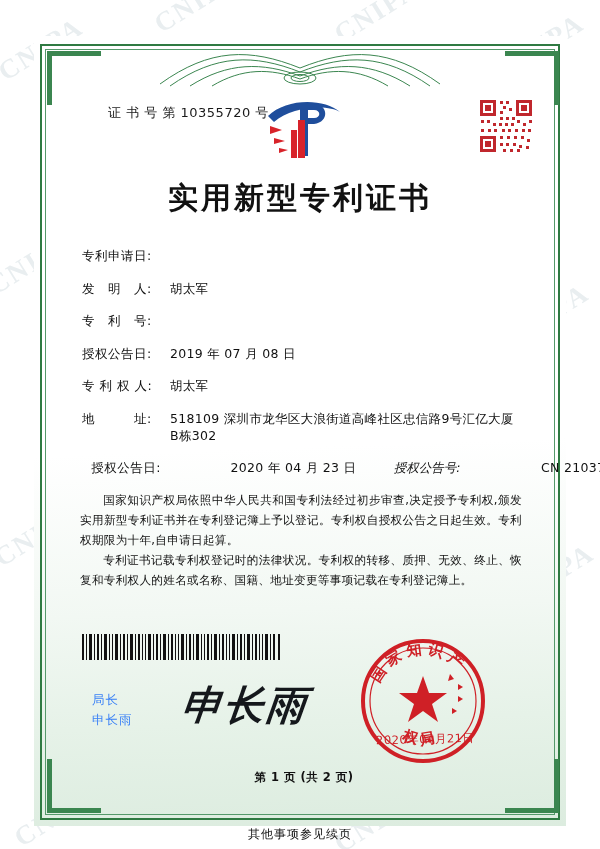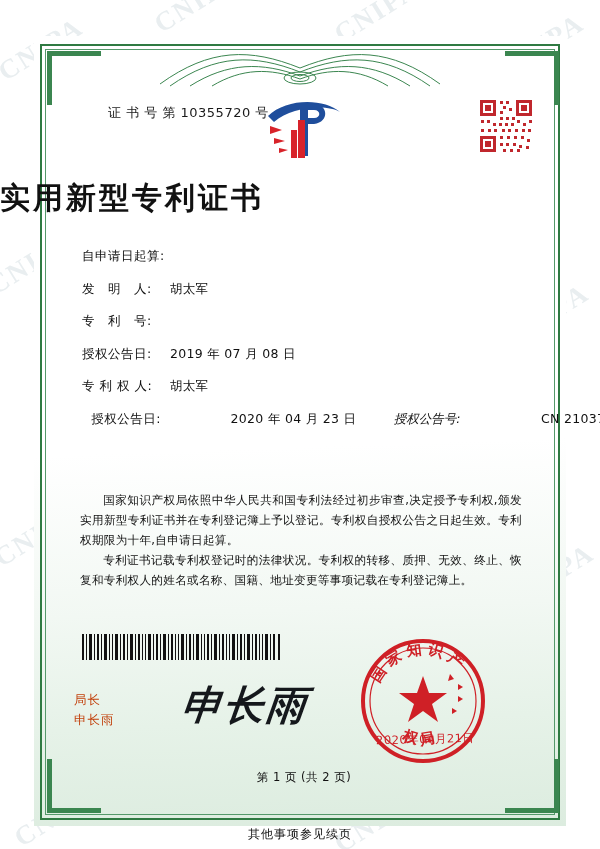--- a/index.html
+++ b/index.html
@@ -85,21 +85,21 @@
     width: 56px; height: 56px;
   }
   .logo {
     position: absolute;
     left: 258px; top: 96px;
     width: 90px; height: 70px;
   }
   .title {
     position: absolute;
     left: 0; right: 0; top: 178px;
-    text-align: left;
+    text-align: center;
     font-family: "DejaVu Serif", "Liberation Serif", serif;
     font-weight: 700;
     font-size: 30px;
     letter-spacing: 3px;
     color: #111111;
   }
 
   
   .fields {
     position: absolute;
@@ -145,24 +145,24 @@
   
   .barcode {
     position: absolute;
     left: 82px; top: 634px;
     width: 200px; height: 26px;
   }
 
   
   .sig-label {
     position: absolute;
-    left: 74px; top: 690px;
+    left: 92px; top: 690px;
     font-size: 12.5px;
     line-height: 20px;
-    color: #c2410c;
+    color: #3b82f6;
     letter-spacing: 1px;
   }
   .sig-script {
     position: absolute;
     left: 182px; top: 678px;
     font-family: "Liberation Serif", "DejaVu Serif", serif;
     font-size: 40px;
     font-weight: 700;
     font-style: italic;
     color: #15181c;
@@ -186,20 +186,21 @@
   }
 
   
   .page-no {
     position: absolute;
     left: 8px; right: 0; top: 770px;
     text-align: center;
     font-size: 11.5px;
     color: #111;
     letter-spacing: 0.5px;
+    font-weight: bold;
   }
   .note {
     position: absolute;
     left: 0; right: 0; top: 826px;
     text-align: center;
     font-size: 12px;
     color: #111;
     letter-spacing: 1px;
   }
 </style>
@@ -308,36 +309,40 @@
       <path d="M12 30 L 24 34 L 12 38 Z" fill="#d8232a"></path>
       <path d="M16 42 L 27 45 L 16 48 Z" fill="#d8232a"></path>
       <path d="M21 52 L 30 54 L 21 57 Z" fill="#d8232a"></path>
     </svg>
   </div>
 
   <div class="title">实用新型专利证书</div>
 
   <div class="fields">
     <div class="frow">
-      <div class="flabel">自申请日起算:</div>
+      <div class="flabel">专利申请日:</div>
     </div>
     <div class="frow">
       <div class="flabel">发　明　人:</div>
       <div class="fvalue">胡太军</div>
     </div>
     <div class="frow">
       <div class="flabel">专　利　号:</div>
     </div>
     <div class="frow">
       <div class="flabel">授权公告日:</div>
       <div class="fvalue">2019 年 07 月 08 日</div>
     </div>
     <div class="frow">
       <div class="flabel">专 利 权 人:</div>
       <div class="fvalue">胡太军</div>
+    </div>
+    <div class="frow">
+      <div class="flabel">地　　　址:</div>
+      <div class="fvalue">518109 深圳市龙华区大浪街道高峰社区忠信路9号汇亿大厦B栋302</div>
     </div>
     <div class="frow two" style="margin-top:6px;text-align:center;">
       <div class="flabel">授权公告日:</div>
       <div class="fvalue">2020 年 04 月 23 日</div>
       <div class="flabel2">授权公告号:</div>
       <div class="fvalue">CN 210372359 U</div>
     </div>
   </div>
 
   <div class="para p2">

